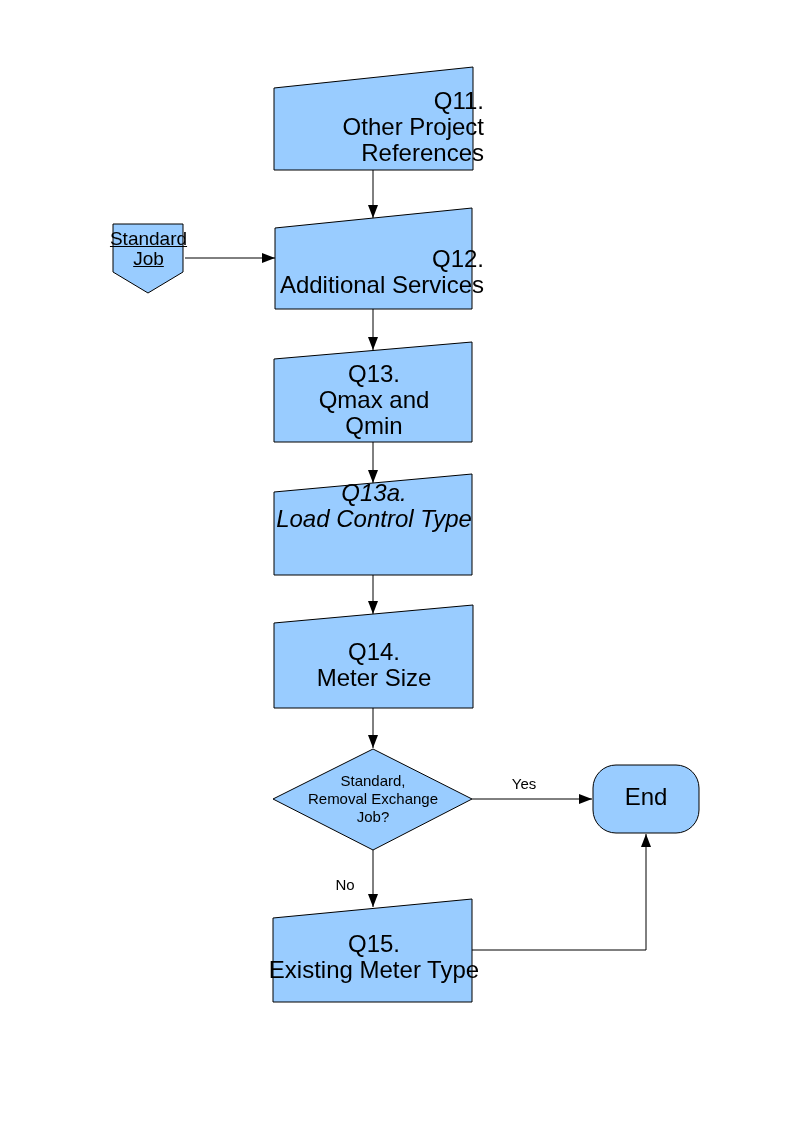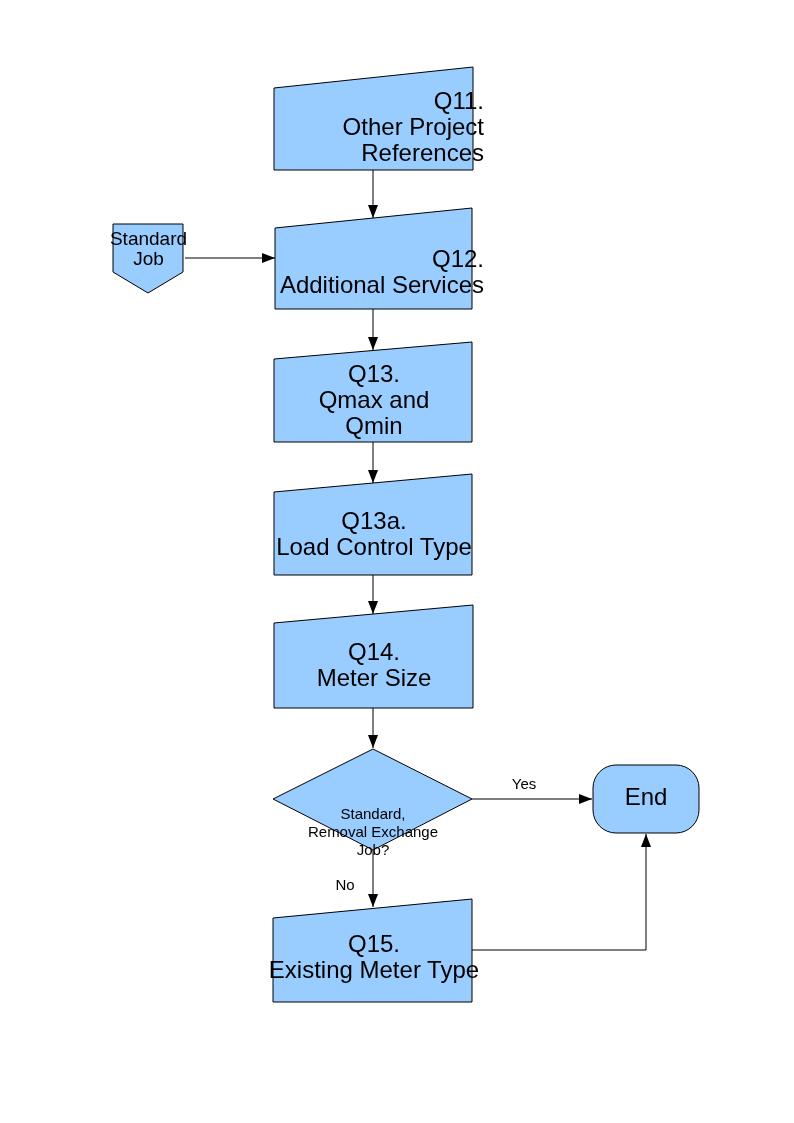--- a/index.html
+++ b/index.html
@@ -22,21 +22,21 @@
   .shape{fill:var(--shape-fill);stroke:var(--shape-border);stroke-width:1;}
   .edge{fill:none;stroke:var(--connector);stroke-width:1;}
   .node-label{
     position:absolute;
     color:var(--text);
     text-align:center;
     white-space:pre-line;
     pointer-events:none;
   }
   .lbl-box{font-size:24px;line-height:26px;}
-  .lbl-pentagon{font-size:19px;line-height:20px;}
+  .lbl-pentagon{font-size:19px;line-height:20px;text-decoration:underline;}
   .lbl-decision{font-size:15px;line-height:18px;}
   .lbl-edge{font-size:15px;line-height:24px;}
 </style>
 </head>
 <body>
 
 <div class="page">
 
   <svg class="diagram-svg" viewBox="0 0 794 1123" xmlns="http://www.w3.org/2000/svg">
     <defs>
@@ -73,27 +73,27 @@
   <div class="node-label lbl-pentagon" style="left:98px;top:229px;width:101px;">Standard
 Job</div>
 
   <div class="node-label lbl-box" style="left:264px;top:246px;width:220px;text-align:right;">Q12.
 Additional Services</div>
 
   <div class="node-label lbl-box" style="left:264px;top:361px;width:220px;">Q13.
 Qmax and
 Qmin</div>
 
-  <div class="node-label lbl-box" style="left:264px;top:508px;width:220px;">Q13a.
+  <div class="node-label lbl-box" style="left:264px;top:480px;width:220px;font-style:italic;">Q13a.
 Load Control Type</div>
 
   <div class="node-label lbl-box" style="left:264px;top:639px;width:220px;">Q14.
 Meter Size</div>
 
-  <div class="node-label lbl-decision" style="left:273px;top:805px;width:200px;">Standard,
+  <div class="node-label lbl-decision" style="left:273px;top:772px;width:200px;">Standard,
 Removal Exchange
 Job?</div>
 
   <div class="node-label lbl-box" style="left:596px;top:784px;width:100px;">End</div>
 
   <div class="node-label lbl-box" style="left:264px;top:931px;width:220px;">Q15.
 Existing Meter Type</div>
 
   <div class="node-label lbl-edge" style="left:494px;top:772px;width:60px;">Yes</div>
 

